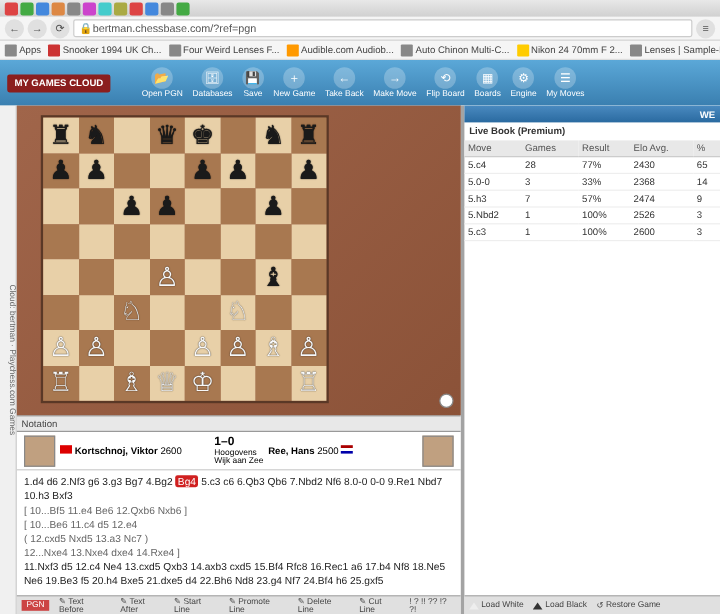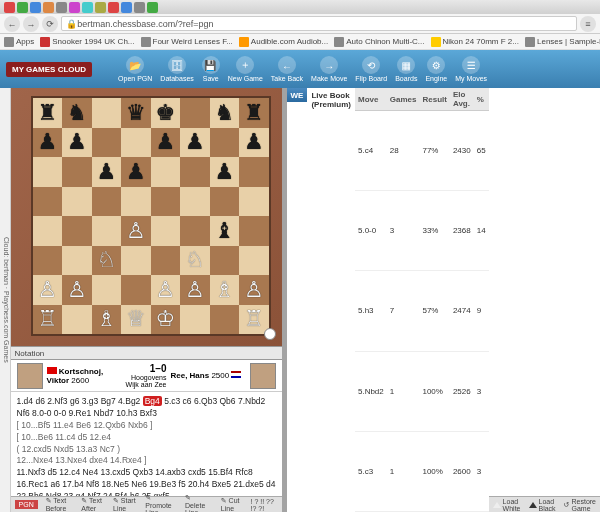--- a/index.html
+++ b/index.html
@@ -28,25 +28,25 @@
 .players{height:32px;display:flex;align-items:center;padding:2px 6px;border-bottom:1px solid #ccc;gap:4px}
 .avatar{width:26px;height:26px;background:#c0a080;border:1px solid #888}
 .pinfo{flex:1;font-size:8px}
 .pname{font-weight:bold}
 .result{font-weight:bold;font-size:10px}
 .moves{flex:1;padding:4px 6px;font-size:8.5px;line-height:1.4;color:#222;overflow:hidden}
 .hl{background:#d02020;color:#fff;padding:0 2px;border-radius:2px}
 .sub{color:#666}
 .bottombar{height:16px;background:#e0e0e0;border-top:1px solid #aaa;display:flex;align-items:center;padding:0 4px;gap:8px;font-size:7px;color:#444}
 .bottombar .bb{display:flex;align-items:center;gap:2px;cursor:pointer}
-.right{flex:1;background:#fff;border-left:5px solid #a3a3a3;display:flex;flex-direction:row}
+.right{flex:1;background:#fff;border-left:3px solid #a3a3a3;display:flex;flex-direction:column}
 .rhdr{height:14px;background:linear-gradient(#4a8ac0,#2a6aa0);color:#fff;font-size:8px;font-weight:bold;padding:0 4px;display:flex;align-items:center;justify-content:flex-end}
 .lbhdr{font-size:8px;font-weight:bold;padding:3px 4px;color:#333}
 .tbl{width:100%;font-size:8px;border-collapse:collapse}
-.tbl th{background:#e8e8e8;padding:2px 3px;text-align:left;font-weight:bold;color:#555;border-bottom:1px solid #ccc}
+.tbl th{background:#e8e8e8;padding:2px 3px;text-align:left;font-weight:normal;color:#555;border-bottom:1px solid #ccc}
 .tbl td{padding:2px 3px;border-bottom:1px solid #eee;color:#333}
 .rbottom{margin-top:auto;height:16px;background:#e0e0e0;border-top:1px solid #aaa;display:flex;align-items:center;padding:0 4px;gap:8px;font-size:7px;color:#444}
 .rbottom .bb{display:flex;align-items:center;gap:2px;cursor:pointer}
 .tri{width:0;height:0;border-left:4px solid transparent;border-right:4px solid transparent;border-bottom:6px solid #333}
 .flag{width:10px;height:7px;display:inline-block}
 .flag.ch{background:linear-gradient(to bottom,#d00 0%,#d00 100%)}
 .flag.nl{background:linear-gradient(to bottom,#a00 33%,#fff 33%,#fff 66%,#00a 66%)}
 .wdot{position:absolute;right:6px;bottom:6px;width:12px;height:12px;background:#fff;border-radius:50%;border:1px solid #888}
 </style>
 </head>
@@ -228,21 +228,21 @@
       <div class="wdot"></div>
     </div>
     <div class="notation">Notation</div>
     <div class="players">
       <div class="avatar"></div>
       <div class="pinfo">
         <span class="flag ch"></span>
         <span class="pname">Kortschnoj, Viktor</span>
         <span>2600</span>
       </div>
-      <div style="text-align:right">
+      <div style="text-align:left">
         <div class="result">1–0</div>
         <div style="font-size:7px">Hoogovens</div>
         <div style="font-size:7px">Wijk aan Zee</div>
       </div>
       <div class="pinfo" style="text-align:left">
         <span class="pname">Ree, Hans</span>
         <span>2500</span>
         <span class="flag nl"></span>
       </div>
       <div class="avatar"></div>

